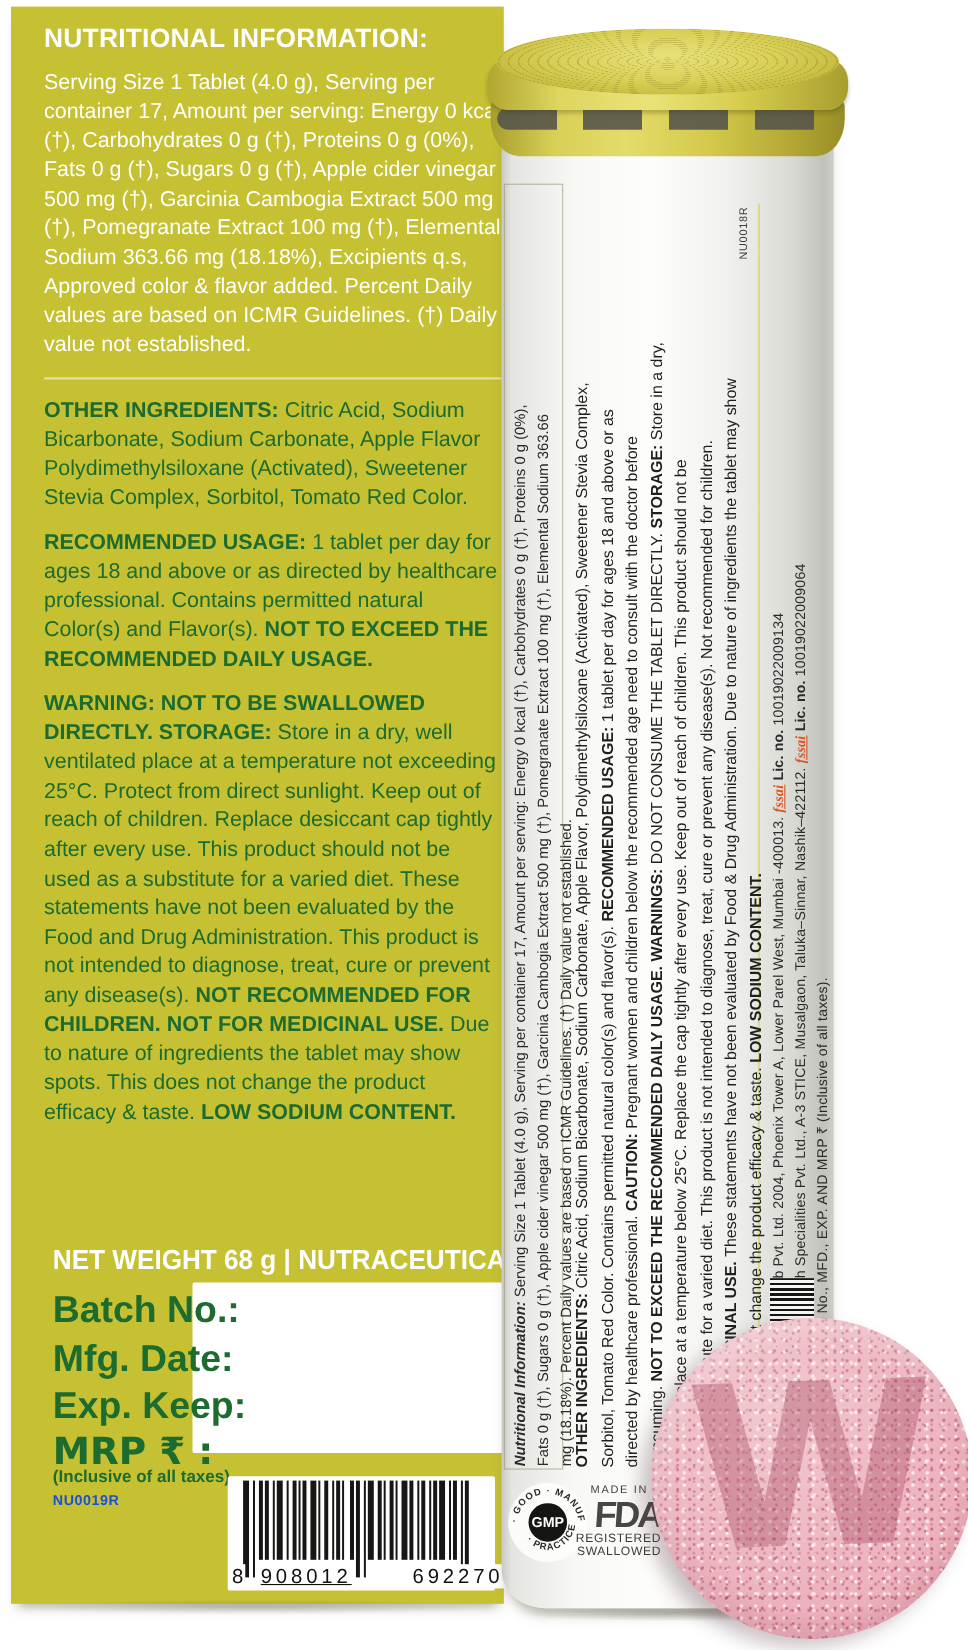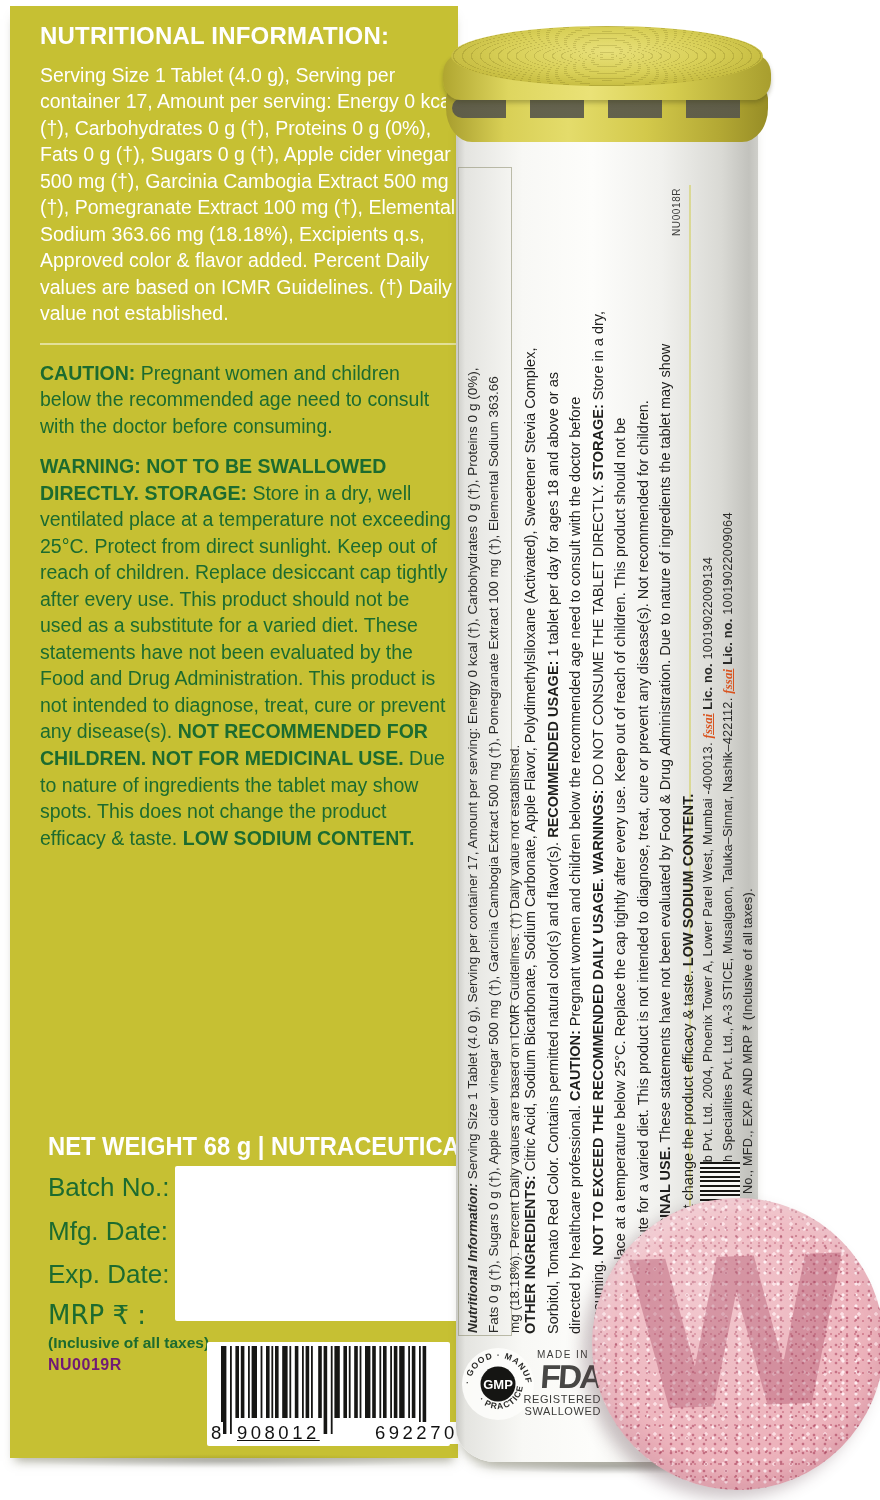--- a/index.html
+++ b/index.html
@@ -11,23 +11,23 @@
          box-shadow:0 8px 10px -5px rgba(90,90,60,.5);}
   .label-text{position:absolute;left:30px;top:14px;width:416px;font-size:19.5px;line-height:1.36;}
   .label-heading{color:#fff;font-weight:bold;font-size:24px;letter-spacing:.2px;margin:0 0 9px 0;}
   .lp{margin:0 0 14px 0;color:#1c6b2f;}
   .lp:first-child{color:#fff;padding-bottom:16px;border-bottom:2px solid rgba(255,255,255,.5);margin-bottom:15px;}
   .b{font-weight:bold;}
   .i{font-style:italic;}
   .netweight{position:absolute;left:38px;top:1126px;color:#fff;font-weight:bold;font-size:25px;
              transform:scaleX(.95);transform-origin:0 0;white-space:nowrap;}
   .fieldbox{position:absolute;left:165px;top:1160px;width:283px;height:155px;background:#fff;border-radius:2px;}
-  .fieldlabel{position:absolute;left:38px;color:#1c6b2f;font-weight:normal;font-size:26px;white-space:nowrap;}
+  .fieldlabel{position:absolute;left:38px;color:#1c6b2f;font-weight:bold;font-size:34px;white-space:nowrap;}
   .mrp-note{position:absolute;left:38px;top:1328px;color:#1c6b2f;font-weight:bold;font-size:15.5px;}
-  .label-code{position:absolute;left:38px;top:1350px;color:#701a75;font-weight:600;font-size:16px;letter-spacing:.5px;}
+  .label-code{position:absolute;left:38px;top:1350px;color:#1d4ed8;font-weight:600;font-size:13px;letter-spacing:.5px;}
   .rupee{font-family:"DejaVu Sans",sans-serif;}
 
   
   .bc-box{position:absolute;left:207px;top:1342px;width:243px;height:104px;background:#fff;border-radius:2px;}
   .bc-digit{position:absolute;top:80px;font-size:18.5px;color:#111;background:#fff;padding:0 2px;letter-spacing:3.5px;white-space:nowrap;}
 
   
   .tube-body{position:absolute;left:456px;top:110px;width:302px;height:1352px;
      border-radius:14px 14px 40px 40px / 14px 14px 34px 34px;
      background:linear-gradient(90deg,#c9c9c4 0,#e4e4e0 3%,#f8f8f5 22%,#fdfdfb 45%,#f1f1ee 68%,#d9d9d4 88%,#c2c2bd 97%,#cfcfca 100%);
@@ -97,31 +97,32 @@
 </head>
 <body>
 
 <div class="page">
 
   <section class="label">
     <div class="label-text">
       <h1 class="label-heading">NUTRITIONAL INFORMATION:</h1>
       <div>
           <div class="lp"><span>Serving Size 1 Tablet (4.0 g), Serving per container 17, Amount per serving: Energy 0 kcal (†), Carbohydrates 0 g (†), Proteins 0 g (0%), Fats 0 g (†), Sugars 0 g (†), Apple cider vinegar 500 mg (†), Garcinia Cambogia Extract 500 mg (†), Pomegranate Extract 100 mg (†), Elemental Sodium 363.66 mg (18.18%), Excipients q.s, Approved color &amp; flavor added. Percent Daily values are based on ICMR Guidelines. (†) Daily value not established.</span></div>
-          <div class="lp"><span class="b">CAUTION: </span><span>Pregnant women and children below the recommended age need to consult with the doctor before consuming.</span></div>
+          <div class="lp"><span class="b">OTHER INGREDIENTS: </span><span>Citric Acid, Sodium Bicarbonate, Sodium Carbonate, Apple Flavor Polydimethylsiloxane (Activated), Sweetener Stevia Complex, Sorbitol, Tomato Red Color.</span></div>
+          <div class="lp"><span class="b">RECOMMENDED USAGE: </span><span>1 tablet per day for ages 18 and above or as directed by healthcare professional. Contains permitted natural Color(s) and Flavor(s). </span><span class="b">NOT TO EXCEED THE RECOMMENDED DAILY USAGE.</span></div>
           <div class="lp"><span class="b">WARNING: NOT TO BE SWALLOWED DIRECTLY. STORAGE: </span><span>Store in a dry, well ventilated place at a temperature not exceeding 25°C. Protect from direct sunlight. Keep out of reach of children. Replace desiccant cap tightly after every use. This product should not be used as a substitute for a varied diet. These statements have not been evaluated by the Food and Drug Administration. This product is not intended to diagnose, treat, cure or prevent any disease(s). </span><span class="b">NOT RECOMMENDED FOR CHILDREN. NOT FOR MEDICINAL USE. </span><span>Due to nature of ingredients the tablet may show spots. This does not change the product efficacy &amp; taste. </span><span class="b">LOW SODIUM CONTENT.</span></div>
         </div>
     </div>
 
     <div class="netweight">NET WEIGHT 68 g | NUTRACEUTICAL</div>
 
     <div class="fieldbox"></div>
     <div class="fieldlabel" style="top:1166px">Batch No.:</div>
     <div class="fieldlabel" style="top:1210px">Mfg. Date:</div>
-    <div class="fieldlabel" style="top:1253px">Exp. Date:</div>
+    <div class="fieldlabel" style="top:1253px">Exp. Keep:</div>
     <div class="fieldlabel rupee" style="top:1294px">MRP ₹ :</div>
     <div class="mrp-note">(Inclusive of all taxes)</div>
     <div class="label-code">NU0019R</div>
   </section>
 
   <div class="bc-box">
     <svg width="231" height="92" style="position:absolute;left:8px;top:2px;">
         <rect x="6" y="2" width="5.40" height="88" fill="#161614"></rect>
         <rect x="15" y="2" width="1.80" height="88" fill="#161614"></rect>
         <rect x="20.4" y="2" width="3.60" height="72" fill="#161614"></rect>

